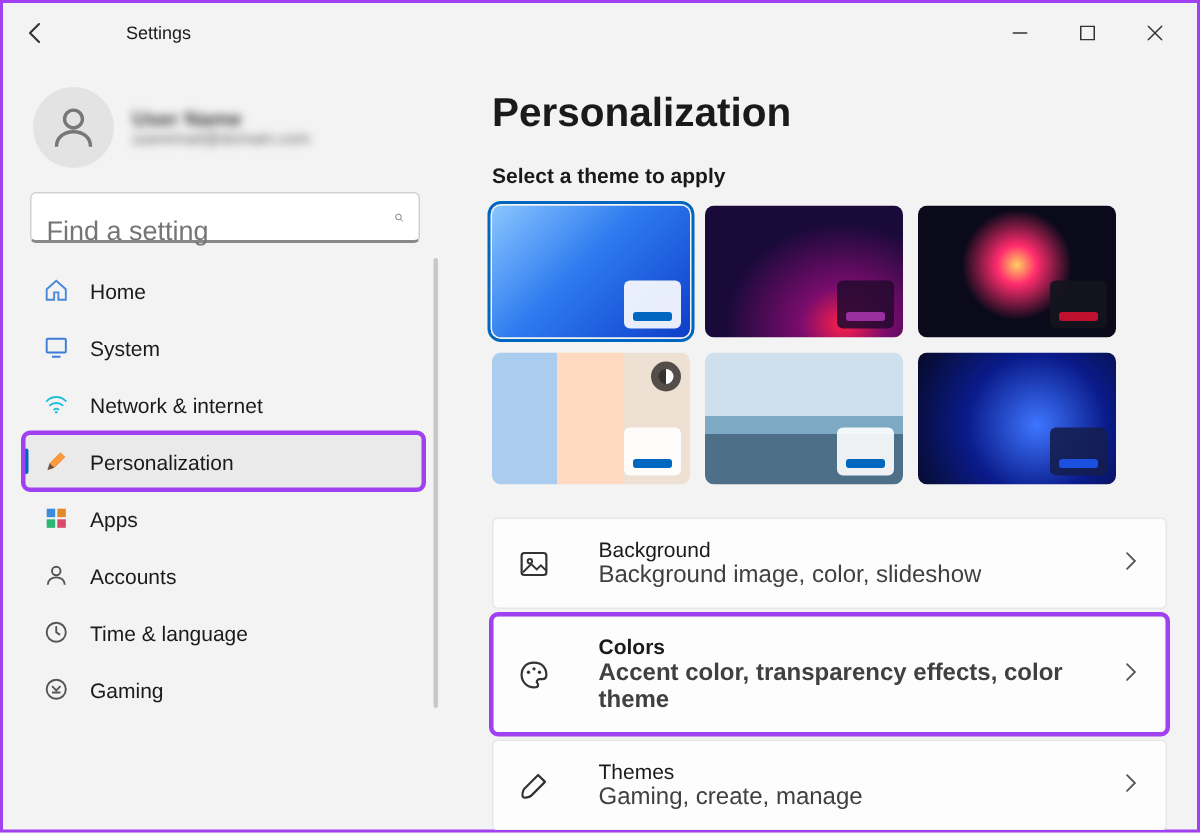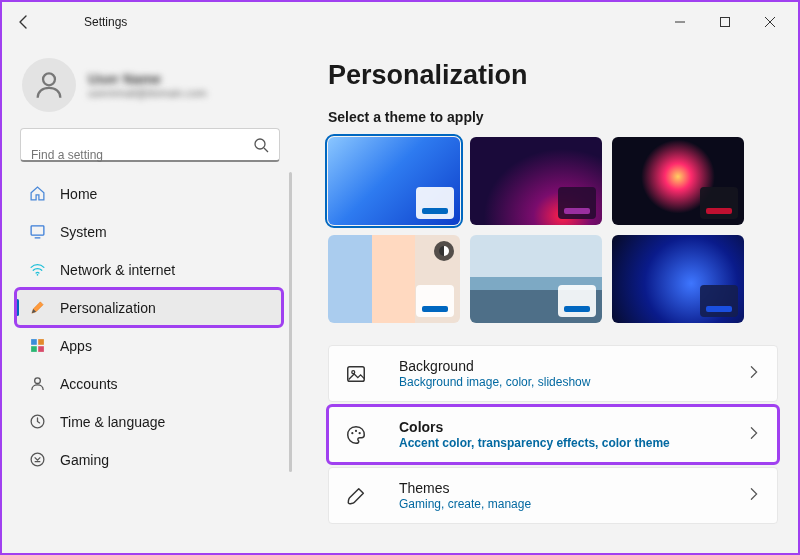--- a/index.html
+++ b/index.html
@@ -71,21 +71,21 @@
       align-items: center;
       background: #fff;
       border: 1px solid #d0d0d0;
       border-radius: 4px;
       border-bottom: 2px solid #888;
       height: 34px;
       margin: 0 8px 12px 8px;
       padding: 0 10px;
     }
     .searchbox input {
-      border: none; outline: none; flex: 1; font-size: 12px; background: transparent; margin-top: 20px;
+      border: none; outline: none; flex: 1; font-size: 18px; background: transparent; margin-top: 20px;
     }
     .nav {
       flex: 1;
       overflow-y: auto;
       padding-right: 2px;
       position: relative;
     }
     .nav-item {
       display: flex;
       align-items: center;
@@ -193,21 +193,21 @@
       border: 1px solid #e7e7e7;
       border-radius: 4px;
       padding: 12px 16px;
       gap: 32px;
       cursor: pointer;
       position: relative;
     }
     .setting-icon { width: 22px; height: 22px; display:flex;align-items:center;justify-content:center;}
     .setting-text { flex: 1; }
     .setting-title { font-size: 14px; }
-    .setting-sub { font-size: 12px; color: #0369a1; margin-top:1px;}
+    .setting-sub { font-size: 16px; color: #404040; margin-top:1px;}
     .chevron { color: #555; }
   </style>
 </head>
 <body>
 
 <div class="titlebar">
   <div class="back-btn">
     <svg width="16" height="16" viewBox="0 0 16 16">
         <path d="M10 2 L4 8 L10 14" stroke="#333" stroke-width="1.4" fill="none" stroke-linecap="round" stroke-linejoin="round"></path>
       </svg>

